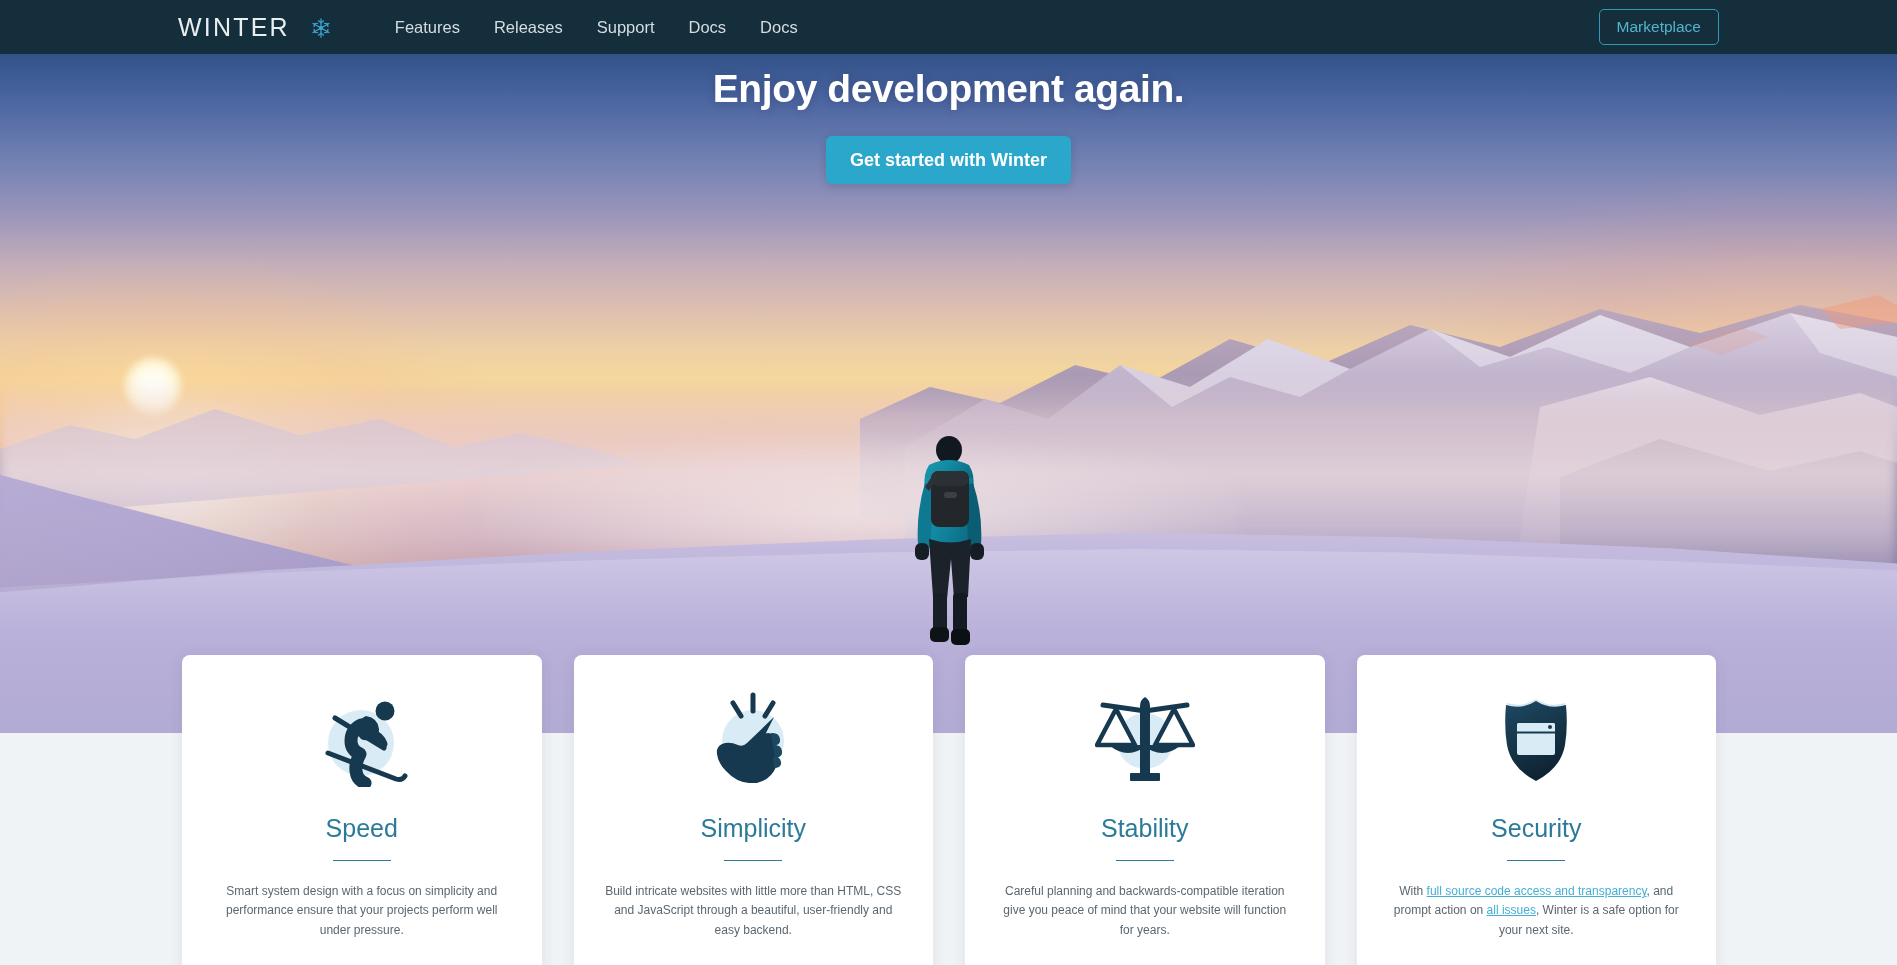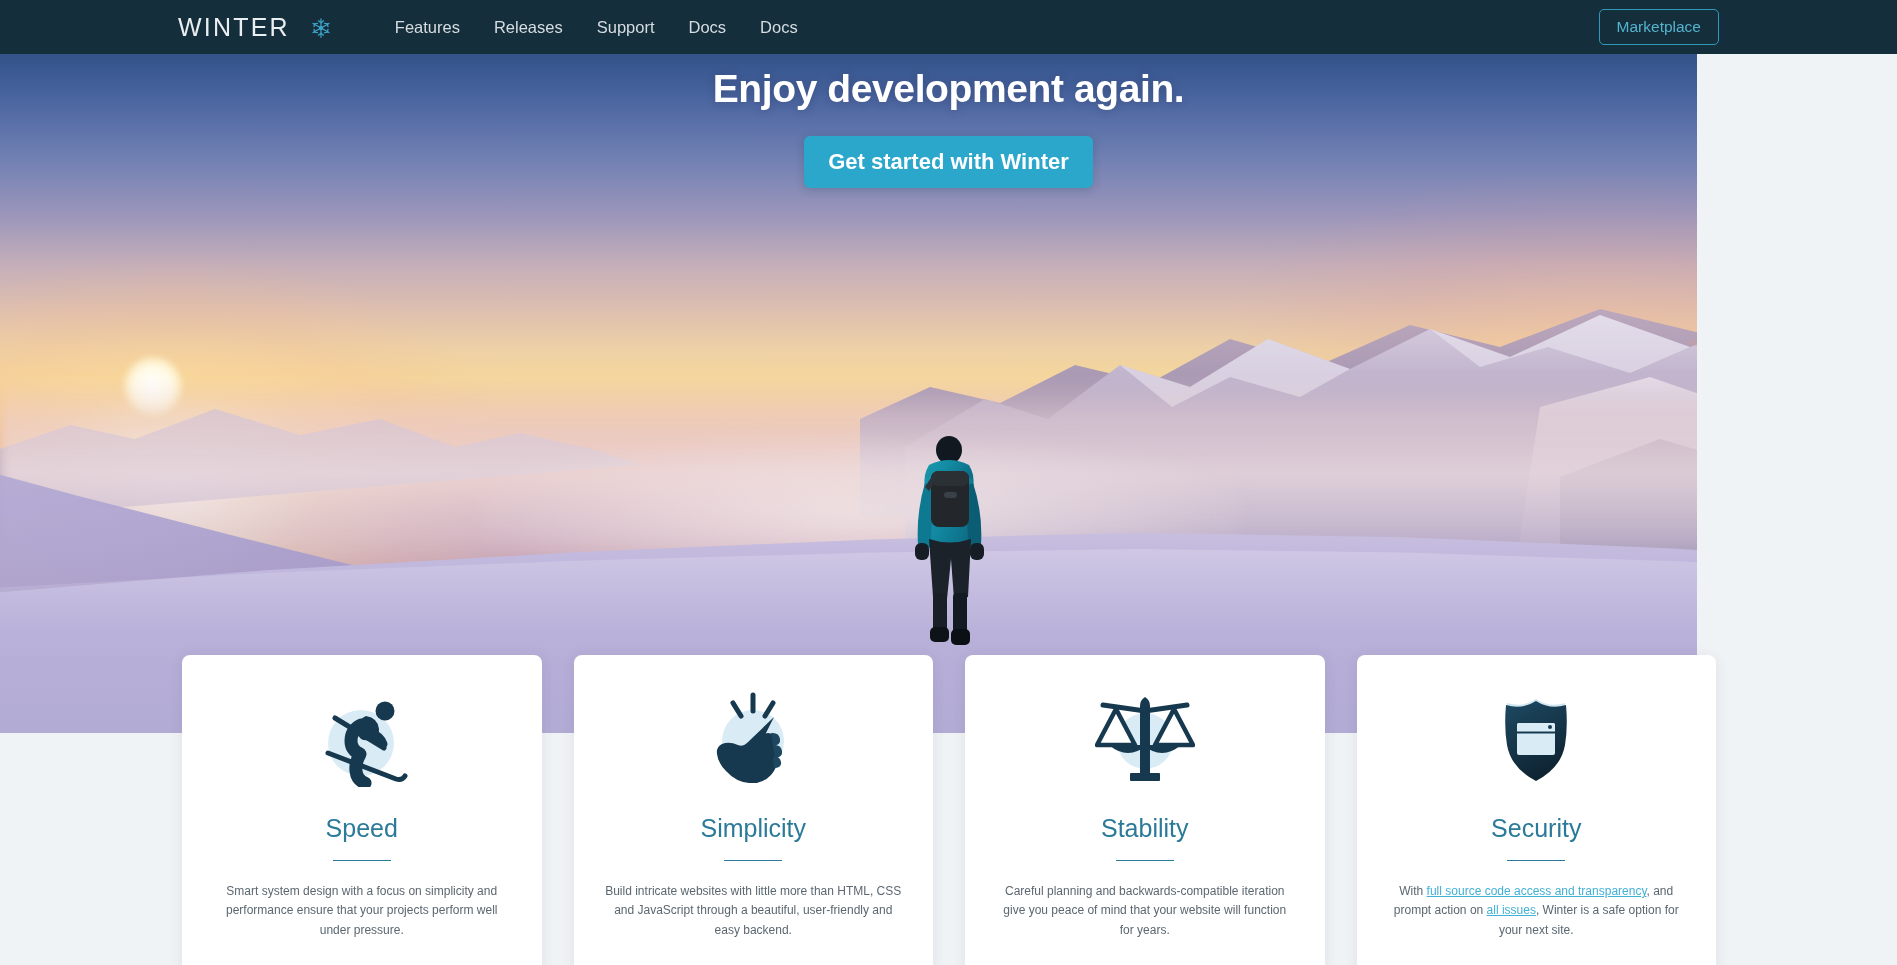--- a/index.html
+++ b/index.html
@@ -65,21 +65,21 @@
     padding:9px 17px;
     cursor:pointer;
     font-family:"Liberation Sans", sans-serif;
     line-height:1;
   }
 
   
   .hero{
     position:absolute;
     top:47px; left:0;
-    width:1697px; height:686px;
+    width:1897px; height:686px;
     overflow:hidden;
     z-index:5;
   }
   .hero-bg{
     position:absolute; inset:0;
     overflow:hidden;
   }
   
   .sky{
     position:absolute; top:0; left:0;
@@ -204,21 +204,21 @@
     font-size:16.5px;
     line-height:1.42;
     color:#f0f2f7;
     text-shadow:0 1px 6px rgba(40,40,80,.32);
   }
   .hero-cta{
     display:inline-block;
     margin-top:24px;
     background:#2ba7cc;
     color:#ffffff;
-    font-size:22px;
+    font-size:18px;
     font-weight:bold;
     border:none;
     border-radius:6px;
     padding:15px 24px;
     cursor:pointer;
     font-family:"Liberation Sans", sans-serif;
     box-shadow:0 2px 10px rgba(20,50,70,.22);
     line-height:1;
   }
 

